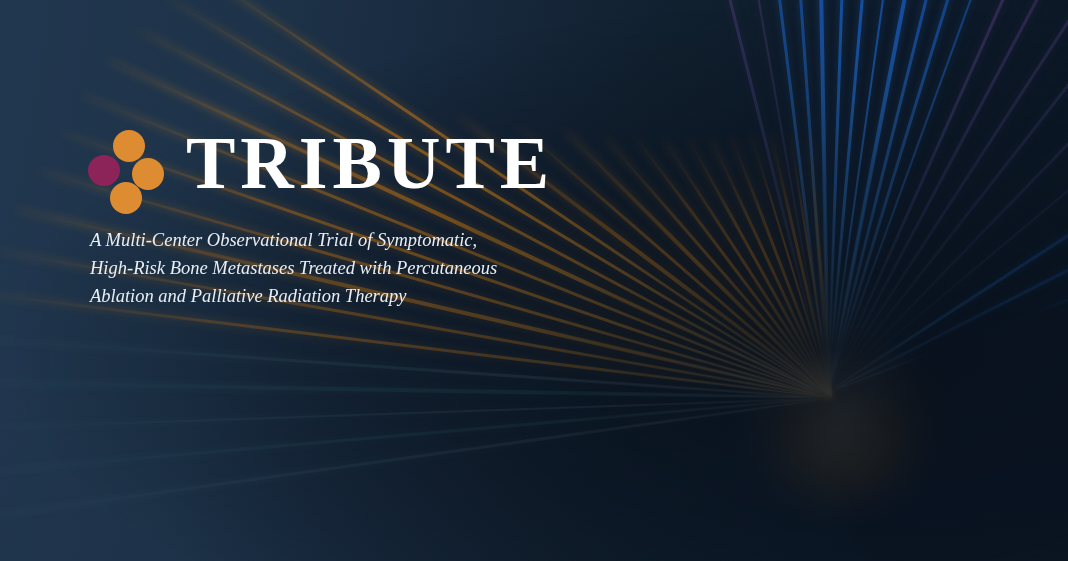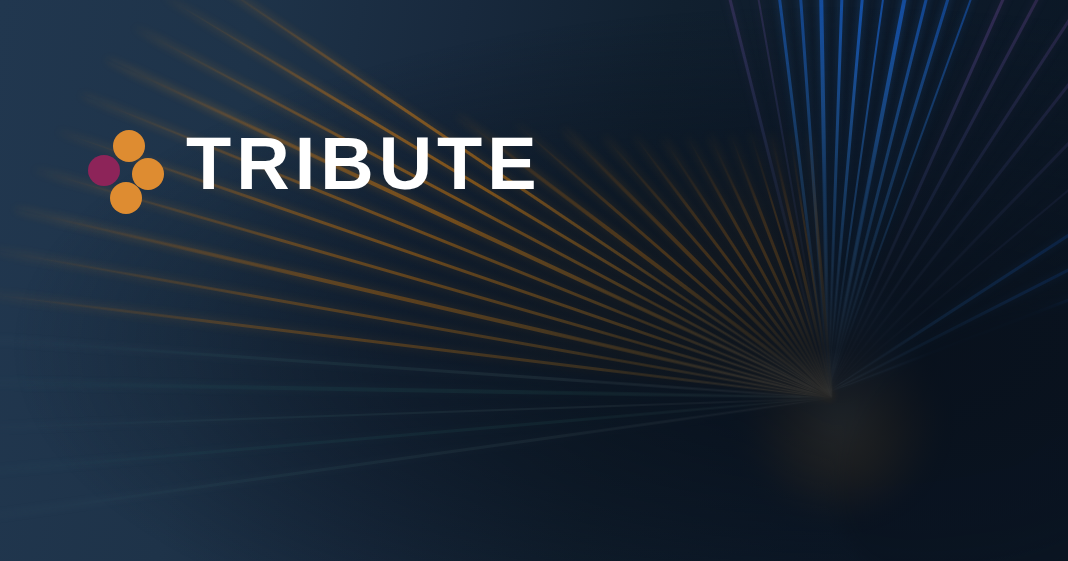--- a/index.html
+++ b/index.html
@@ -192,21 +192,21 @@
   .dot {
     position: absolute;
     border-radius: 50%;
   }
   .dot-top    { width: 32px; height: 32px; left: 25px; top: 2px;  background: #de8c31; }
   .dot-left   { width: 32px; height: 31px; left: 0px;  top: 27px; background: #8d2459; }
   .dot-right  { width: 32px; height: 32px; left: 44px; top: 30px; background: #de8c31; }
   .dot-bottom { width: 32px; height: 32px; left: 22px; top: 54px; background: #de8c31; }
 
   .wordmark {
-    font-family: Liberation Sans, sans-serif;
+    font-family: Liberation Serif, serif;
     font-size: 74px;
     line-height: 0.94;
     font-weight: 700;
     letter-spacing: 5px;
     color: #ffffff;
     white-space: nowrap;
     margin: 0;
     padding-bottom: 4px;
     text-align: right;
   }
@@ -293,15 +293,18 @@
   <div class="lockup">
     <div class="brand-row">
       <div class="mark">
         <span class="dot dot-top"></span>
         <span class="dot dot-left"></span>
         <span class="dot dot-right"></span>
         <span class="dot dot-bottom"></span>
       </div>
       <h1 class="wordmark">TRIBUTE</h1>
     </div>
+    <p class="subtitle">A Multi-Center Observational Trial of Symptomatic,
+High-Risk Bone Metastases Treated with Percutaneous
+Ablation and Palliative Radiation Therapy</p>
   </div>
 
 </div>
 
 </body></html>

